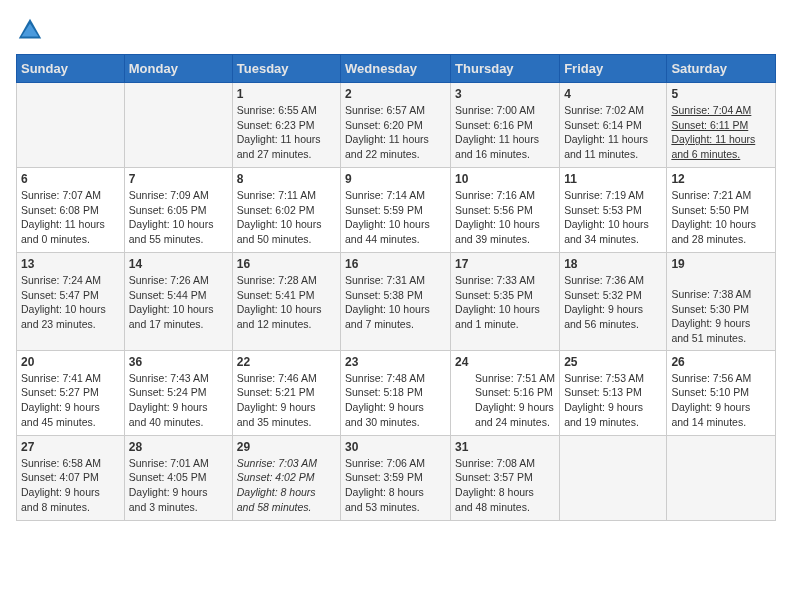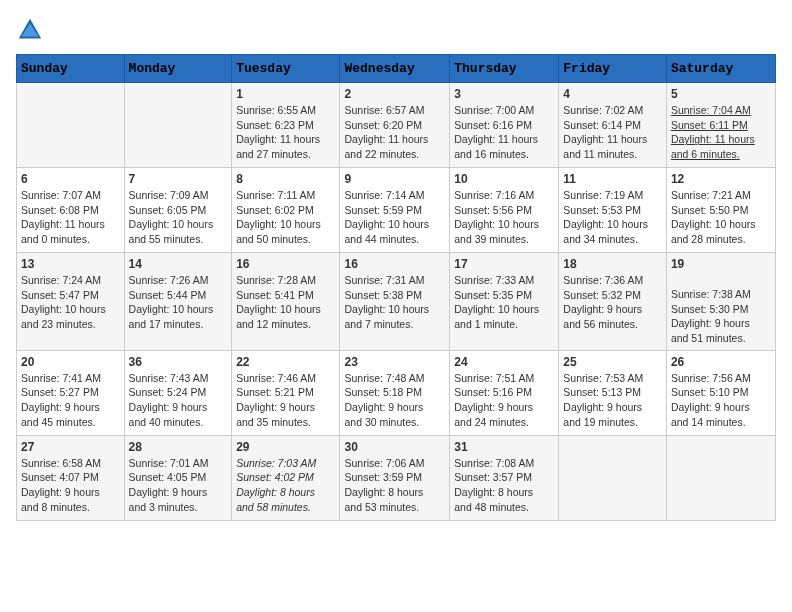--- a/index.html
+++ b/index.html
@@ -52,27 +52,26 @@
       font-size: 16px;
       color: #333;
       font-weight: bold;
     }
     table {
       width: 100%;
       border-collapse: collapse;
     }
     thead tr th {
       background-color: #2a6fbd;
-      color: #000000;
+      color: #e5e5e5;
       font-size: 13px;
       font-weight: bold;
       padding: 6px 4px;
       text-align: left;
       border: 1px solid #1a5aaa;
-      font-family: Liberation Mono, monospace;
     }
     tbody tr td {
       vertical-align: top;
       font-size: 10.5px;
       color: #333;
       padding: 4px 4px;
       border: 1px solid #ccc;
       min-height: 70px;
       height: 85px;
       width: 113px;
@@ -291,21 +290,21 @@
         </td>
         <td>
           <span class="day-number">23</span>
           <div class="day-info" style="white-space: pre-line;">Sunrise: 7:48 AM
 Sunset: 5:18 PM
 Daylight: 9 hours
 and 30 minutes.</div>
         </td>
         <td>
           <span class="day-number">24</span>
-          <div class="day-info" style="white-space: pre-line;">Sunrise: 7:51 AM
+          <div class="day-info" style="white-space: pre-line; margin-left: 20px;">Sunrise: 7:51 AM
 Sunset: 5:16 PM
 Daylight: 9 hours
 and 24 minutes.</div>
         </td>
         <td>
           <span class="day-number">25</span>
           <div class="day-info" style="white-space: pre-line;">Sunrise: 7:53 AM
 Sunset: 5:13 PM
 Daylight: 9 hours
 and 19 minutes.</div>

